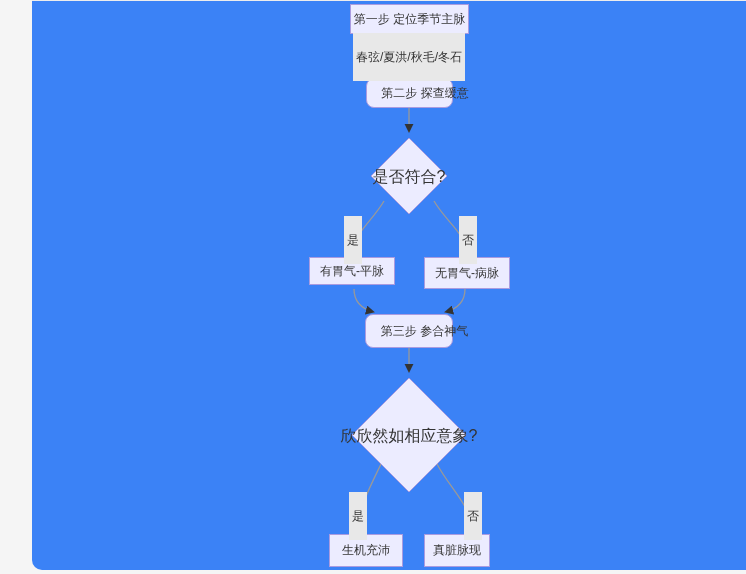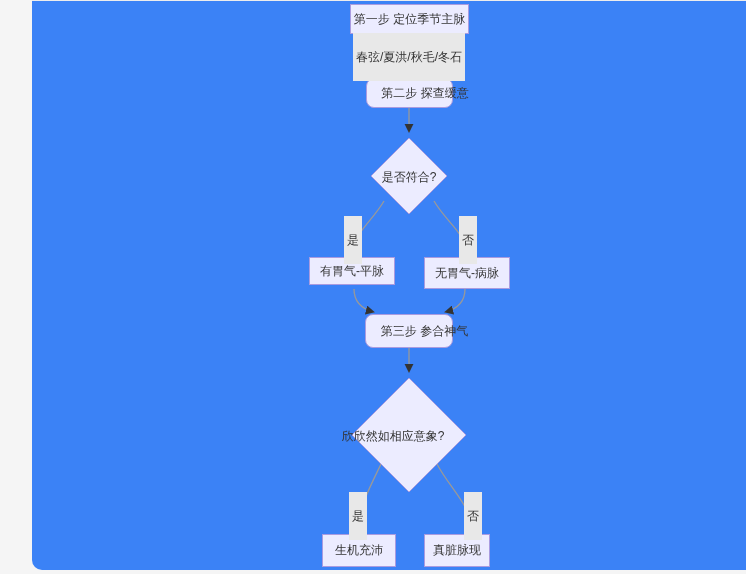--- a/index.html
+++ b/index.html
@@ -27,21 +27,21 @@
     font-size: 12px;
     display: flex; align-items: center; justify-content: center;
     text-align: center;
     white-space: nowrap;
     z-index: 2;
   }
   .node.rounded { border-radius: 8px; padding-left: 31px; }
   .dtext {
     position: absolute;
     color: #333333;
-    font-size: 12px;
+    font-size: 16px;
     text-align: center;
     transform: translate(-50%, -50%);
     white-space: nowrap;
     z-index: 2;
   }
   .elabel {
     position: absolute;
     background: #e8e8e8;
     color: #333333;
     font-size: 12px;
@@ -83,27 +83,27 @@
   <div class="node" style="left:318px; top:3px; width:119px; height:30px;">第一步 定位季节主脉</div>
 
   <div class="node rounded" style="left:334px; top:77px; width:87px; height:30px;">第二步 探查缓意</div>
 
   <div class="node" style="left:277px; top:256px; width:86px; height:28px;">有胃气-平脉</div>
 
   <div class="node rounded" style="left:333px; top:313px; width:88px; height:34px;">第三步 参合神气</div>
 
   <div class="node" style="left:392px; top:256px; width:86px; height:32px;">无胃气-病脉</div>
 
-  <div class="node" style="left:290px; top:533px; width:74px; height:33px;">生机充沛</div>
+  <div class="node" style="left:297px; top:533px; width:74px; height:33px;">生机充沛</div>
 
   <div class="node" style="left:392px; top:533px; width:66px; height:33px;">真脏脉现</div>
 
   <div class="dtext" style="left:377px; top:176px;">是否符合?</div>
 
-  <div class="dtext" style="left:361px; top:435px;">欣欣然如相应意象?</div>
+  <div class="dtext" style="left:377px; top:435px;">欣欣然如相应意象?</div>
 
   <div class="elabel" style="left:377px; top:56px;">春弦/夏洪/秋毛/冬石</div>
 
   <div class="elabel" style="left:321px; top:239px;">是</div>
 
   <div class="elabel" style="left:436px; top:239px;">否</div>
 
   <div class="elabel" style="left:326px; top:515px;">是</div>
 
   <div class="elabel" style="left:441px; top:515px;">否</div>

